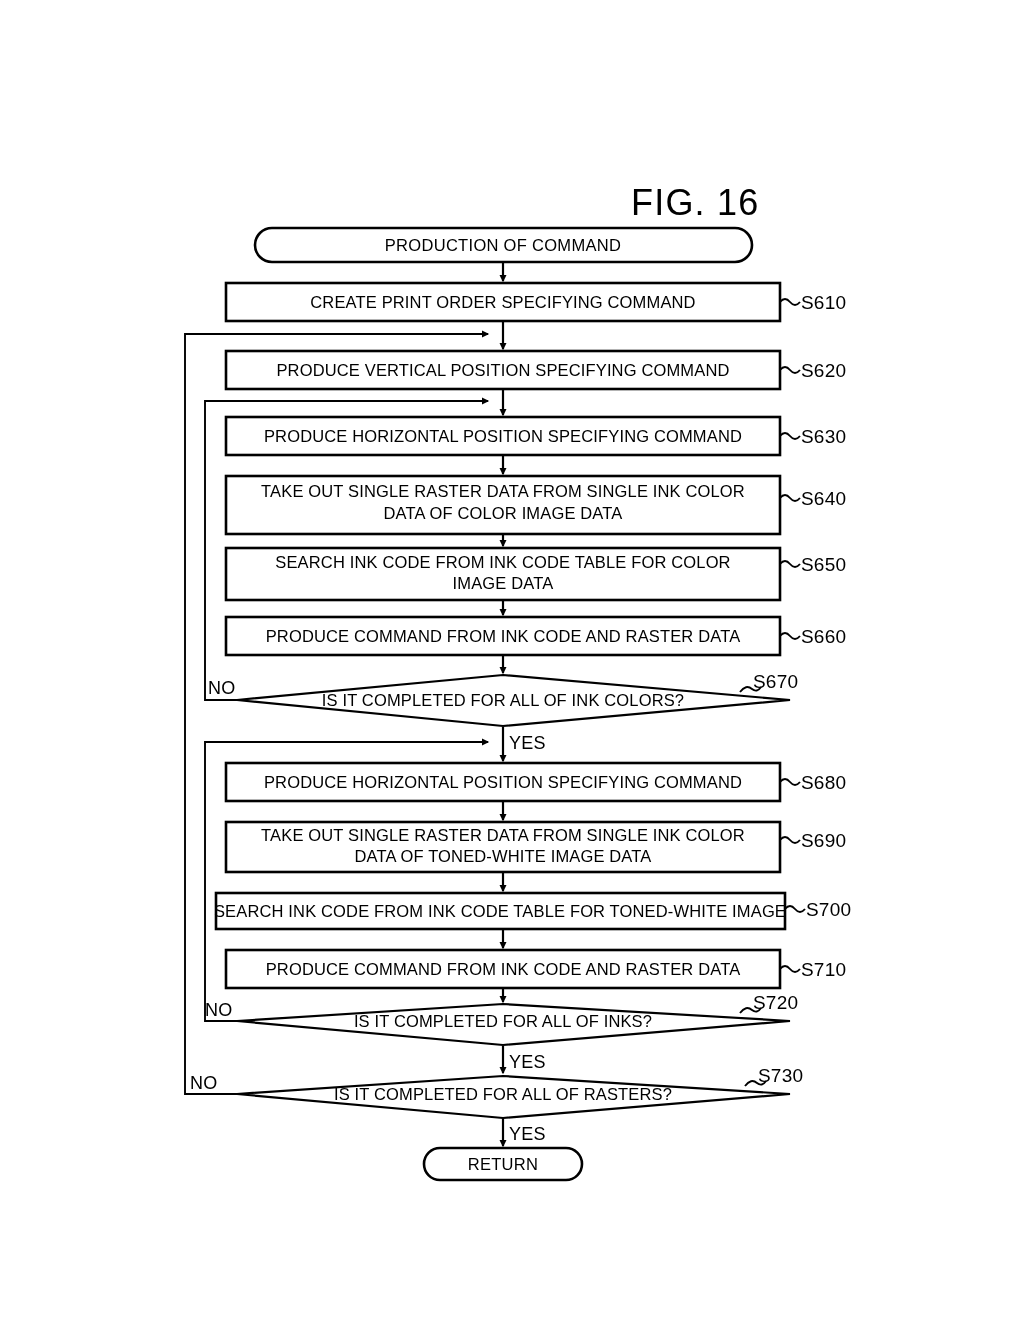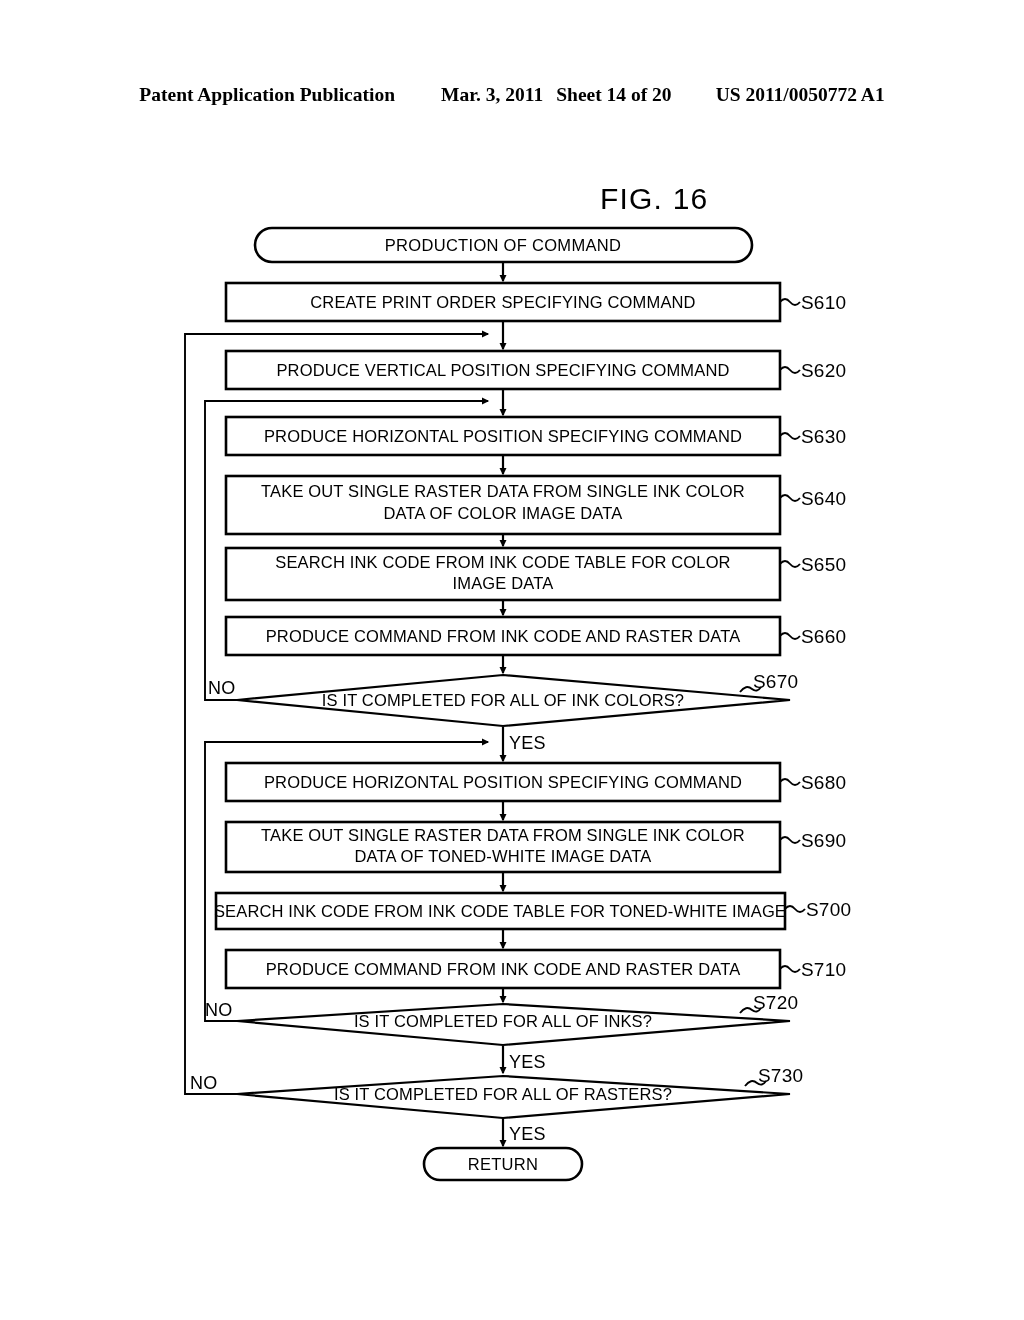--- a/index.html
+++ b/index.html
@@ -38,24 +38,24 @@
     white-space: nowrap;
   }
   .pub-header .seg { display: inline-block; }
   .seg-title { margin-right: 46px; }
   .seg-date { margin-right: 13px; }
   .seg-sheet { margin-right: 44px; }
   .seg-number { }
 
   .fig-title {
     position: absolute;
-    left: 600px;
+    left: 631px;
     top: 182px;
     font-family: "Liberation Sans", sans-serif;
-    font-size: 30px;
+    font-size: 36px;
     letter-spacing: 1.2px;
     color: #000;
   }
 
   #flow {
     position: absolute;
     left: 0;
     top: 0;
     width: 1024px;
     height: 1320px;
@@ -113,26 +113,20 @@
     stroke: #000000;
     stroke-width: 1.9;
     fill: none;
   }
 </style>
 </head>
 <body>
 
 <div class="page">
 
-  <div class="pub-header">
-    <span class="seg seg-title">Patent Application Publication</span>
-    <span class="seg seg-date">Mar. 3, 2011</span>
-    <span class="seg seg-sheet">Sheet 14 of 20</span>
-    <span class="seg seg-number">US 2011/0050772 A1</span>
-  </div>
 
   <div class="fig-title">FIG. 16</div>
 
   <svg id="flow" viewBox="0 0 1024 1320">
     <defs>
       <marker id="arw" markerWidth="10" markerHeight="10" refX="6.2" refY="3.6" orient="auto" markerUnits="userSpaceOnUse">
         <path d="M0,0 L7.4,3.6 L0,7.2 z" fill="#000"></path>
       </marker>
     </defs>
 

